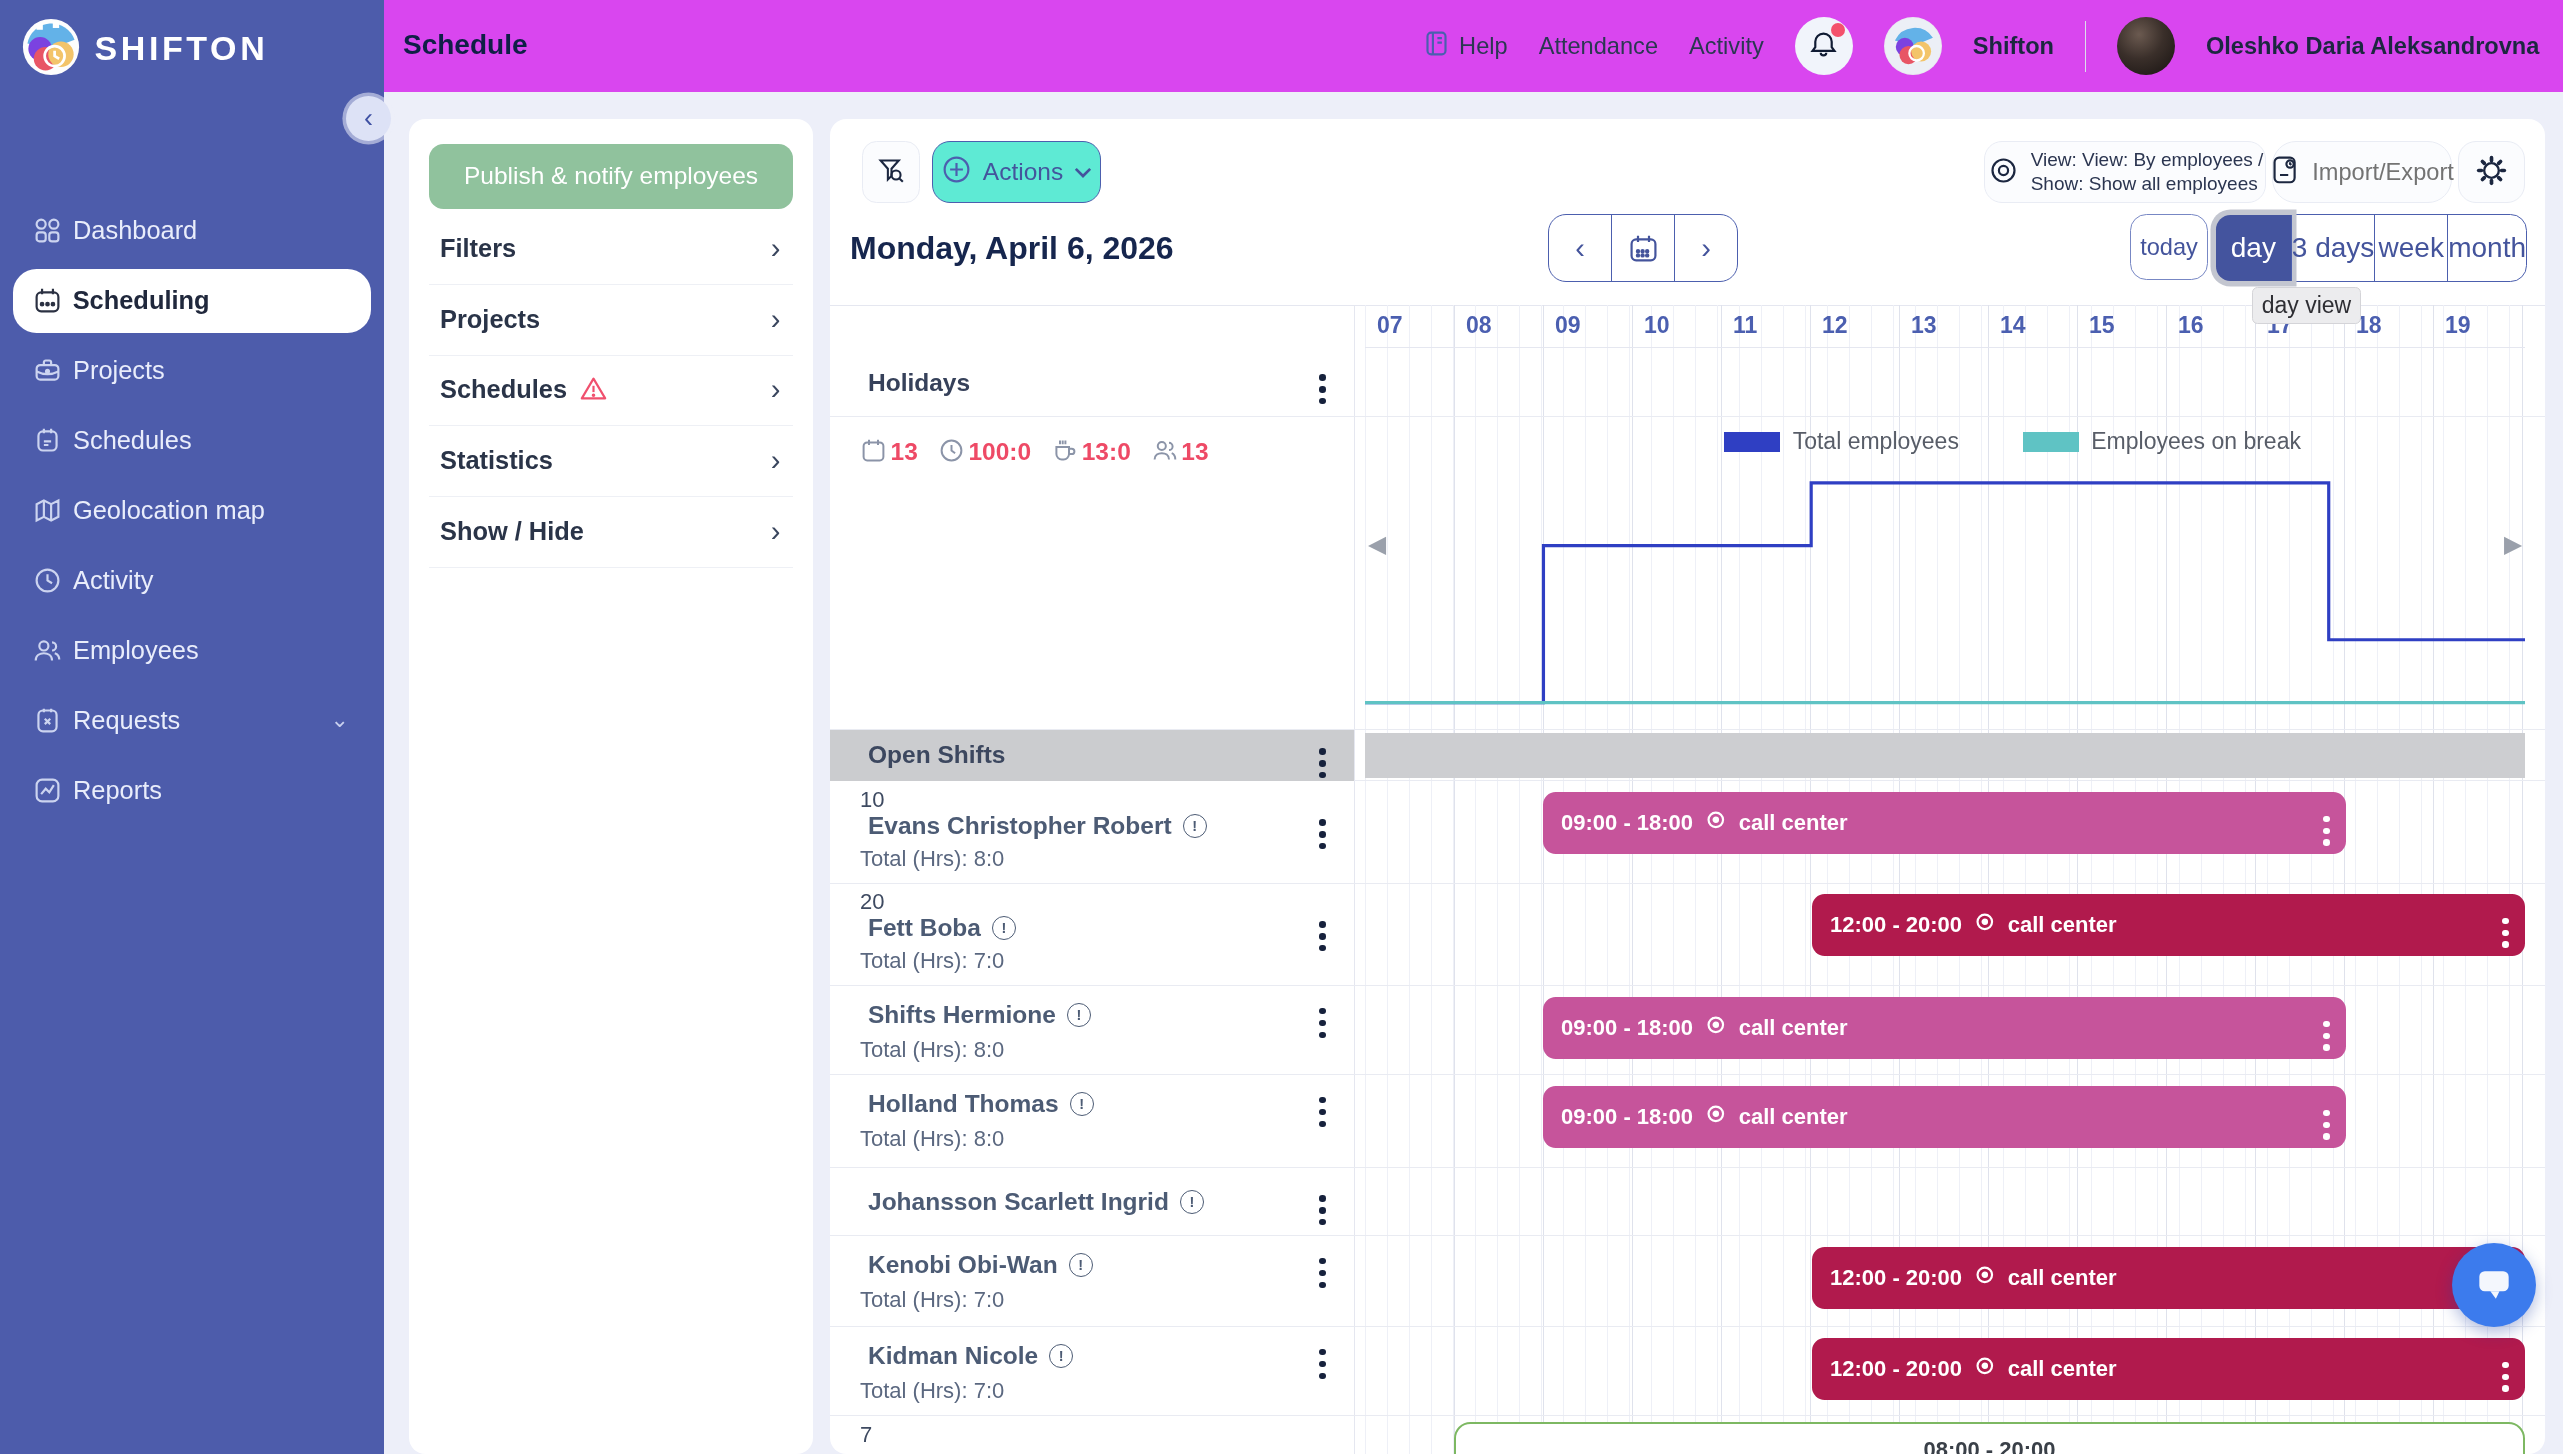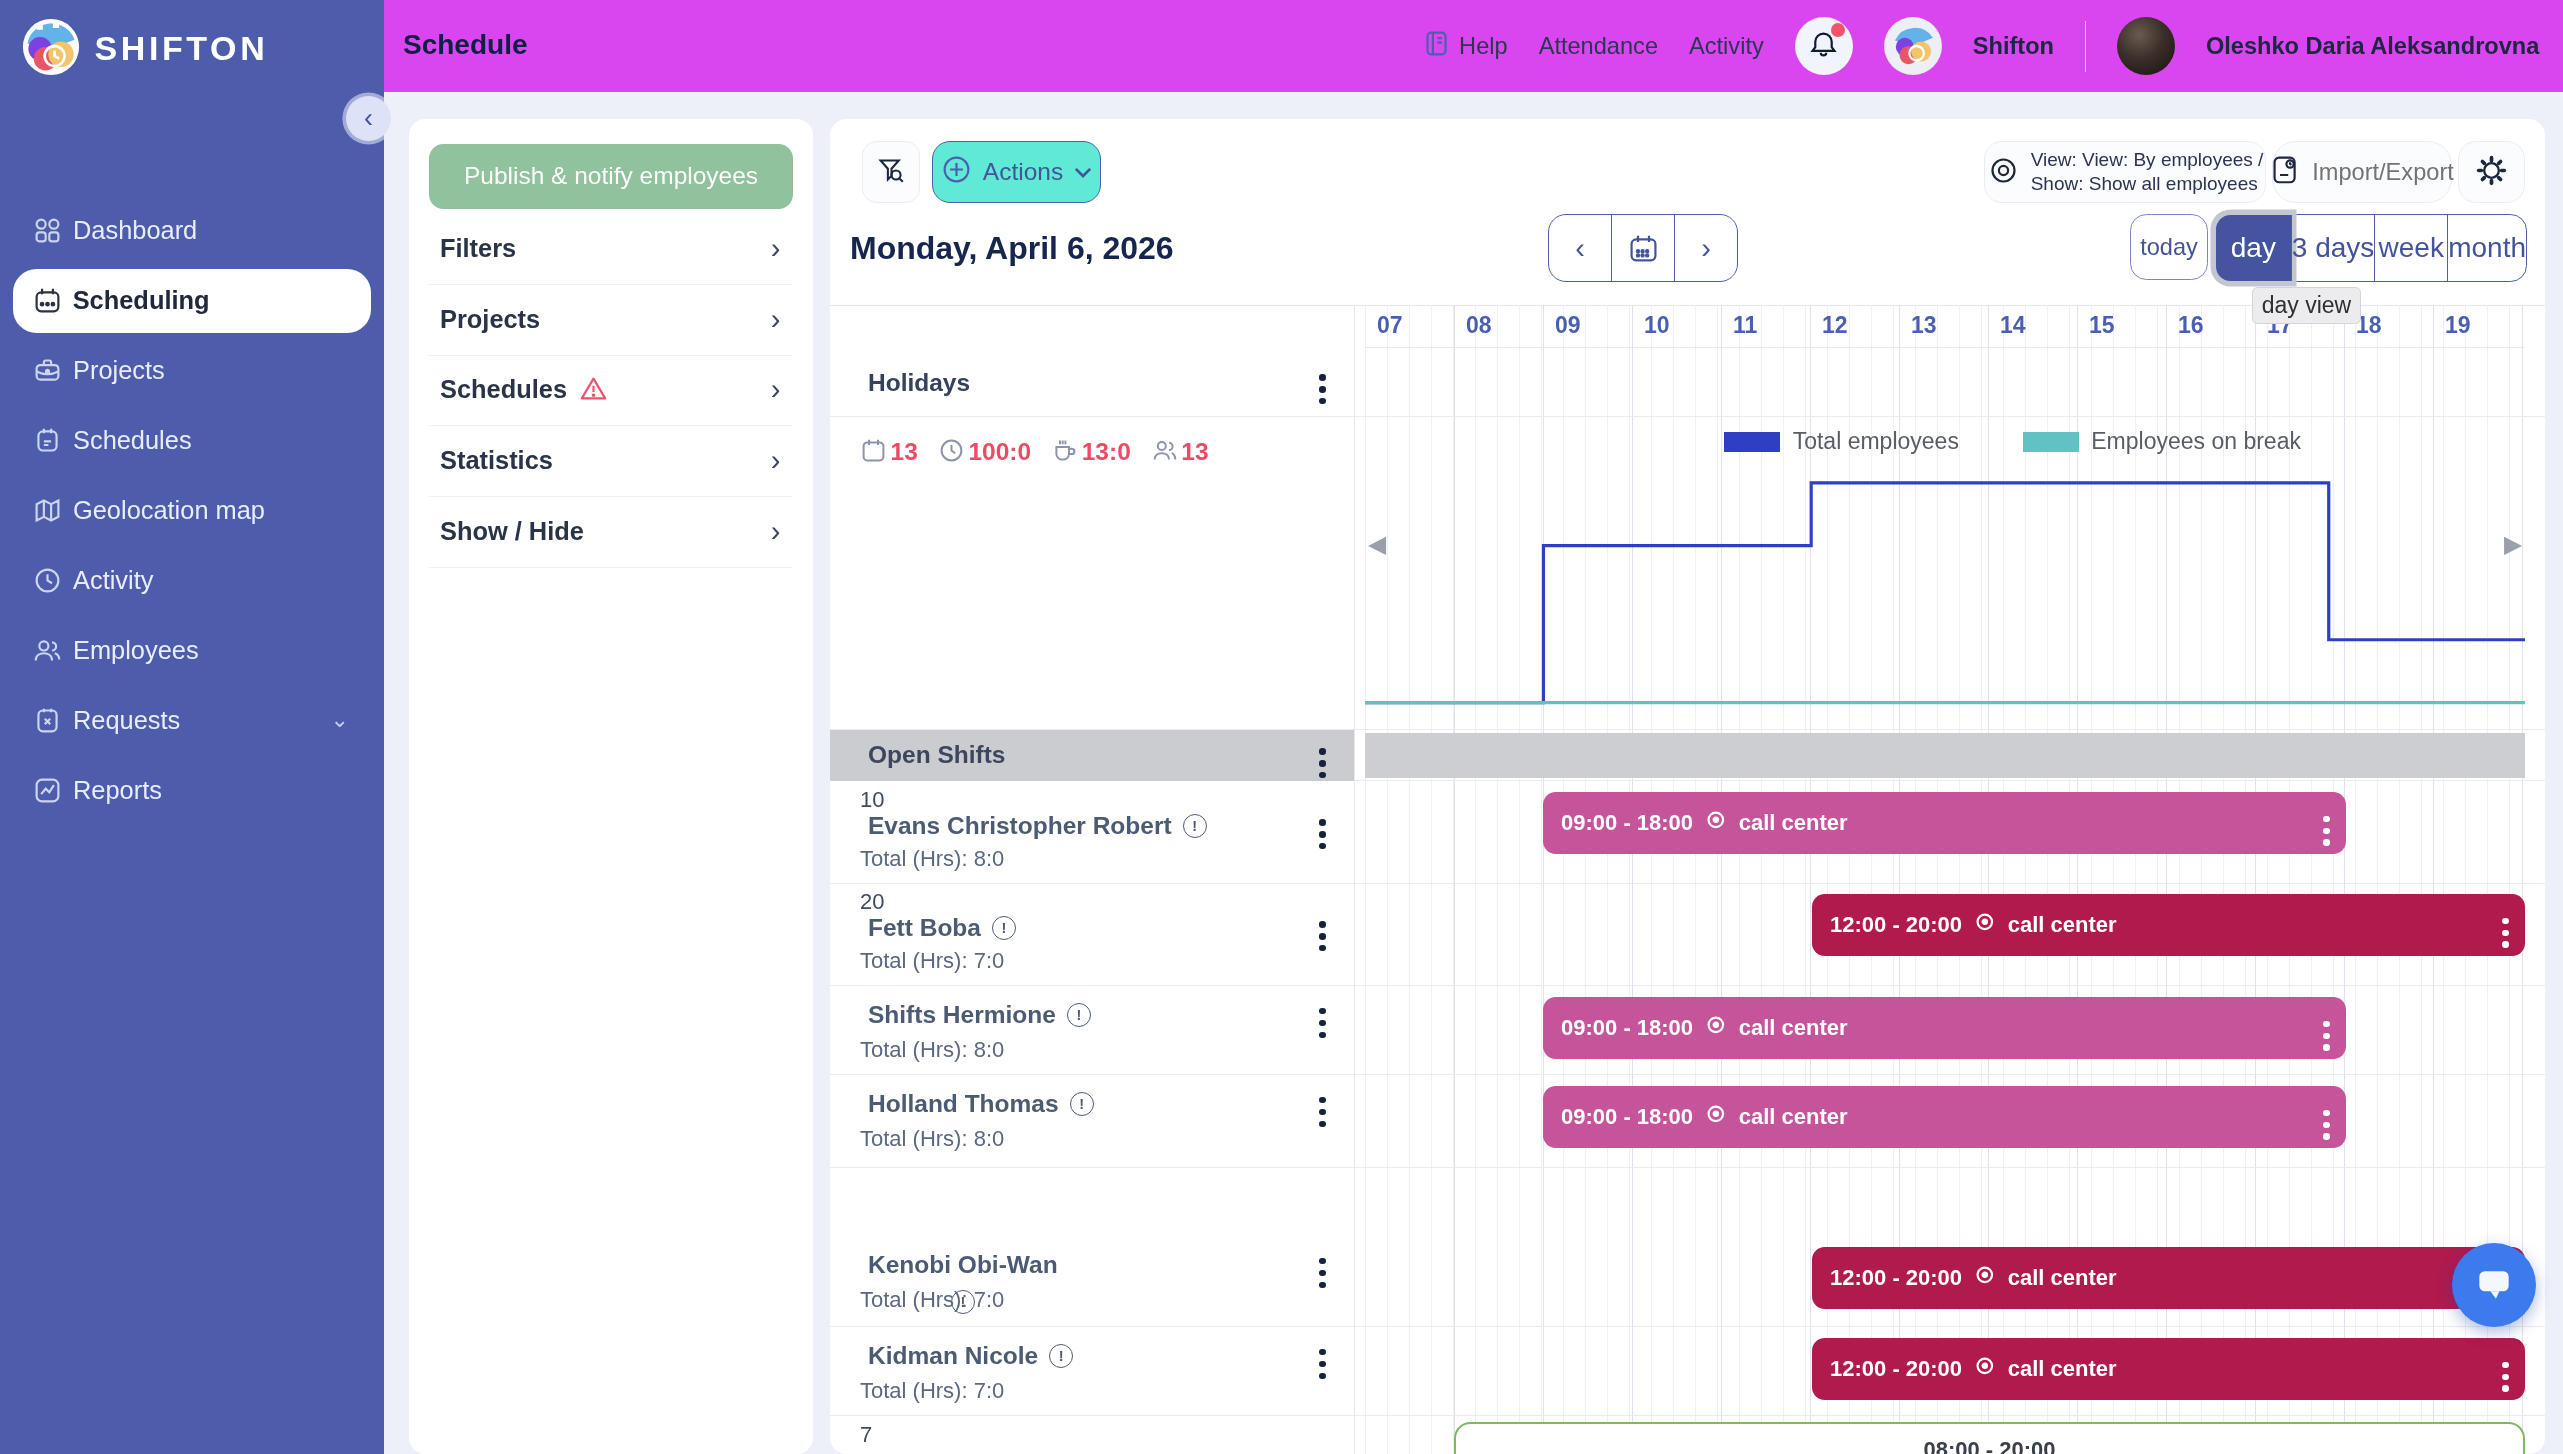--- a/index.html
+++ b/index.html
@@ -591,23 +591,34 @@
           </svg></span>
         <span>call center</span>
         <span class="kebab white" style="top:16.4px;">
             <i></i>
             <i></i>
             <i></i>
           </span>
       </div>
     </div>
 
+    <div class="grid-row abs" style="top:1049px;height:68px;">
+      <span class="row-label-name" style="top:20px;">
+        <span>Johansson Scarlett Ingrid</span>
+        <span class="info-icon"></span>
+      </span>
+      <span class="kebab" style="top:20px;">
+          <i></i>
+          <i></i>
+          <i></i>
+        </span>
+    </div>
 
     <div class="grid-row abs" style="top:1117px;height:91px;">
-      <span class="row-label-name" style="top:14.5px;flex-direction:column;">
+      <span class="row-label-name" style="top:14.5px;">
         <span>Kenobi Obi-Wan</span>
         <span class="info-icon"></span>
       </span>
       <span class="row-total" style="top:51px;">Total (Hrs): 7:0</span>
       <span class="kebab" style="top:14.5px;">
           <i></i>
           <i></i>
           <i></i>
         </span>
       <div class="bar crimson" style="left:982px;width:713px;">

